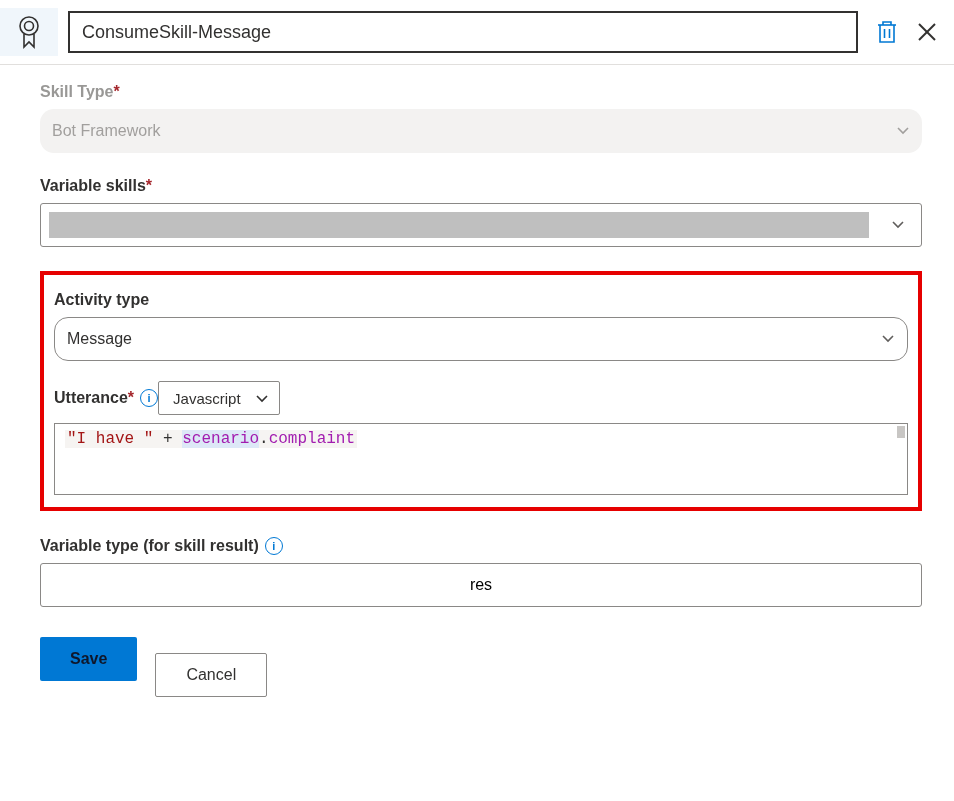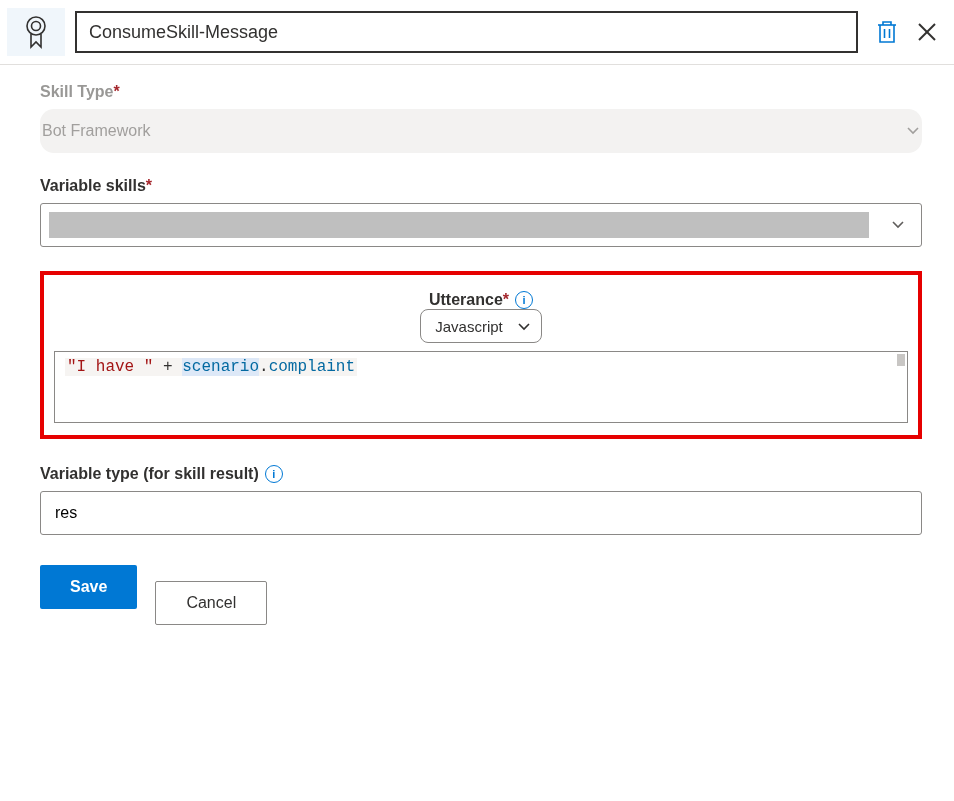--- a/index.html
+++ b/index.html
@@ -11,21 +11,21 @@
       font-family: "Segoe UI", -apple-system, BlinkMacSystemFont, sans-serif;
       font-size: 14px;
       color: #323130;
       background: #fff;
       width: 954px;
       height: 801px;
     }
     .header {
       display: flex;
       align-items: center;
-      padding: 8px 10px 8px 7px;
+      padding: 8px 10px 8px 0;
       gap: 10px;
       border-bottom: 1px solid #e1dfdd;
     }
     .ribbon-wrap {
       width: 58px;
       height: 48px;
       display: flex;
       align-items: center;
       justify-content: center;
       background: #f0f6fb;
@@ -74,21 +74,21 @@
       color: #a4262c;
     }
     .select-box {
       width: 100%;
       height: 44px;
       border: 1px solid #8a8886;
       border-radius: 14px;
       display: flex;
       align-items: center;
       justify-content: space-between;
-      padding: 0 2px;
+      padding: 0 12px;
       font-size: 16px;
       background: #fff;
       cursor: pointer;
     }
     .select-box.disabled {
       background: #f3f2f1;
       border: none;
       color: #a19f9d;
       cursor: default;
     }
@@ -129,40 +129,39 @@
       margin-bottom: 20px;
     }
     .red-box .field:last-child {
       margin-bottom: 0;
     }
     .utterance-row {
       display: flex;
       align-items: center;
       justify-content: flex-start;
       margin-bottom: 8px;
-      flex-direction: column;
     }
     .info-icon {
       display: inline-flex;
       align-items: center;
       justify-content: center;
       width: 18px;
       height: 18px;
       border: 1.5px solid #0078d4;
       border-radius: 50%;
       font-size: 11px;
       font-weight: 600;
       color: #0078d4;
       font-style: normal;
       margin-left: 6px;
     }
     .lang-select {
       height: 34px;
       border: 1px solid #8a8886;
-      border-radius: 8px;
+      border-radius: 2px;
       display: flex;
       align-items: center;
       padding: 0 10px 0 14px;
       font-size: 15px;
       gap: 14px;
       cursor: pointer;
     }
     .code-area {
       width: 100%;
       height: 72px;
@@ -178,21 +177,21 @@
       background: #f6f4f2;
       padding: 0 2px;
     }
     .code-str {
       color: #a31515;
     }
     .code-op {
       color: #323130;
     }
     .code-ident {
-      color: #0369a1;
+      color: #a21caf;
     }
     .code-hl {
       background: #dde8f7;
     }
     .scroll-thumb {
       position: absolute;
       right: 2px;
       top: 2px;
       width: 8px;
       height: 12px;
@@ -200,38 +199,39 @@
     }
     .text-input {
       width: 100%;
       height: 44px;
       border: 1px solid #8a8886;
       border-radius: 3px;
       padding: 0 14px;
       font-size: 16px;
       font-family: inherit;
       outline: none;
+      text-align: center;
     }
     .footer {
       display: flex;
       gap: 18px;
       margin-top: 30px;
     }
     .btn {
       height: 44px;
       padding: 0 30px;
       font-size: 16px;
       font-family: inherit;
       border-radius: 2px;
       cursor: pointer;
       font-weight: 600;
     }
     .btn-primary {
       background: #0078d4;
-      color: #ffffff;
+      color: #0f172a;
       border: none;
     }
     .btn-secondary {
       background: #fff;
       color: #323130;
       border: 1px solid #8a8886;
       font-weight: 400;
       margin-top: 16px;
     }
   </style>
@@ -296,20 +296,33 @@
       <div class="existing-chev">
         <svg width="14" height="10" viewBox="0 0 14 10" fill="none" stroke="currentColor" stroke-width="1.6">
             <path d="M2 2 L7 7 L12 2"></path>
           </svg>
       </div>
     </div>
   </div>
 
   <div class="red-box">
 
+    <div class="field">
+      <div class="field-label">
+        <span>Activity type</span>
+      </div>
+      <div class="select-box">
+        <span>Message</span>
+        <span class="chev">
+          <svg width="14" height="10" viewBox="0 0 14 10" fill="none" stroke="currentColor" stroke-width="1.6">
+              <path d="M2 2 L7 7 L12 2"></path>
+            </svg>
+        </span>
+      </div>
+    </div>
 
     <div class="field">
       <div class="utterance-row">
         <div class="field-label" style="margin-bottom:0">
           <span>Utterance</span>
             <span class="required">*</span>
           <span class="info-icon">i</span>
         </div>
         <div class="lang-select">
           <span>Javascript</span>

